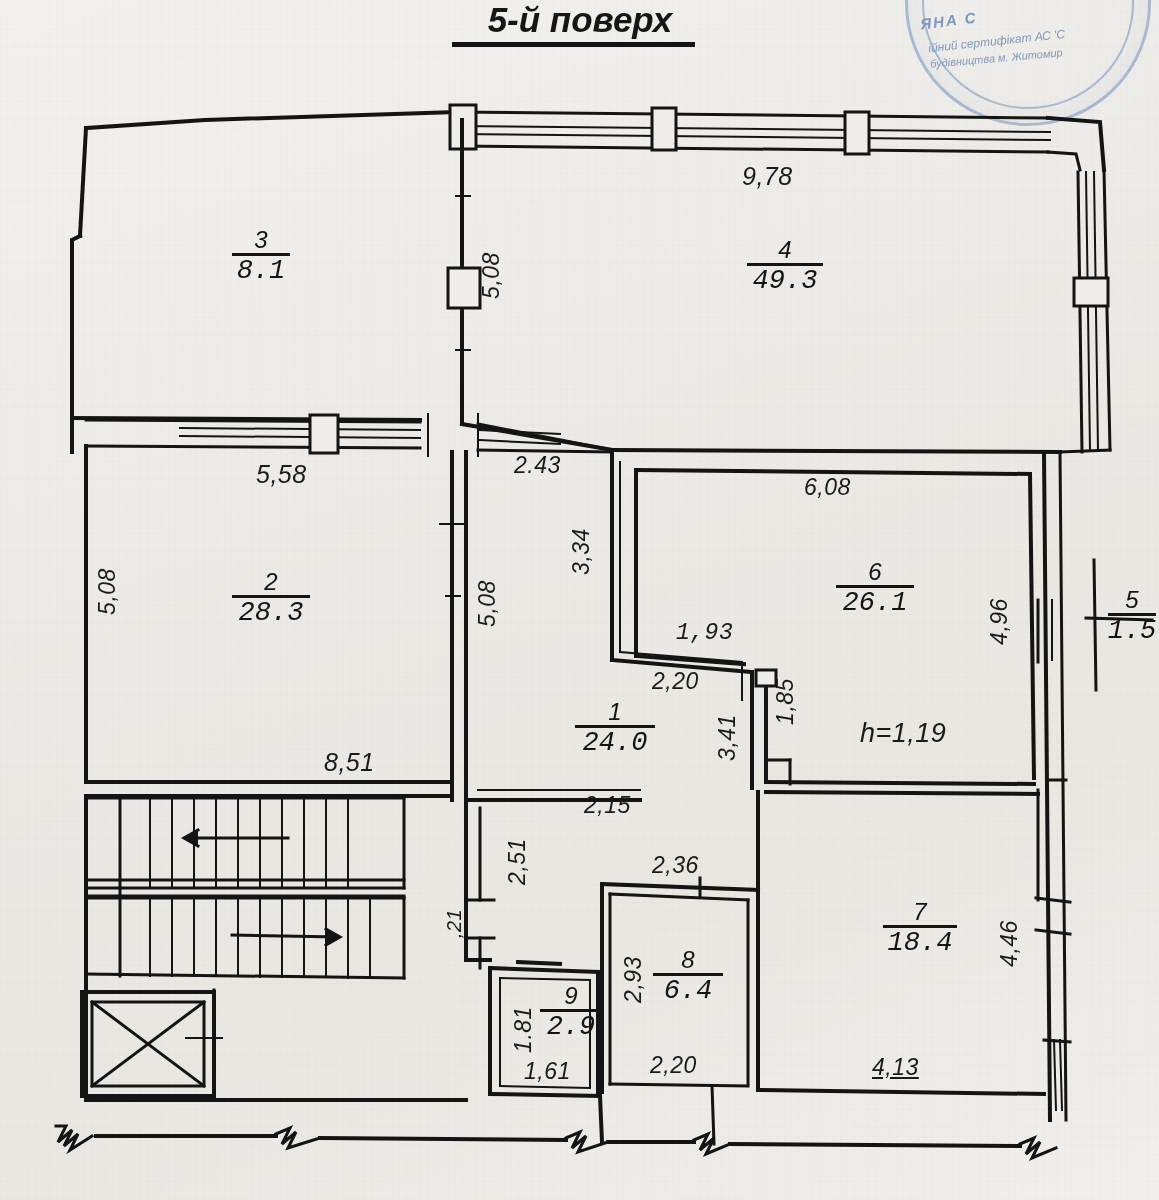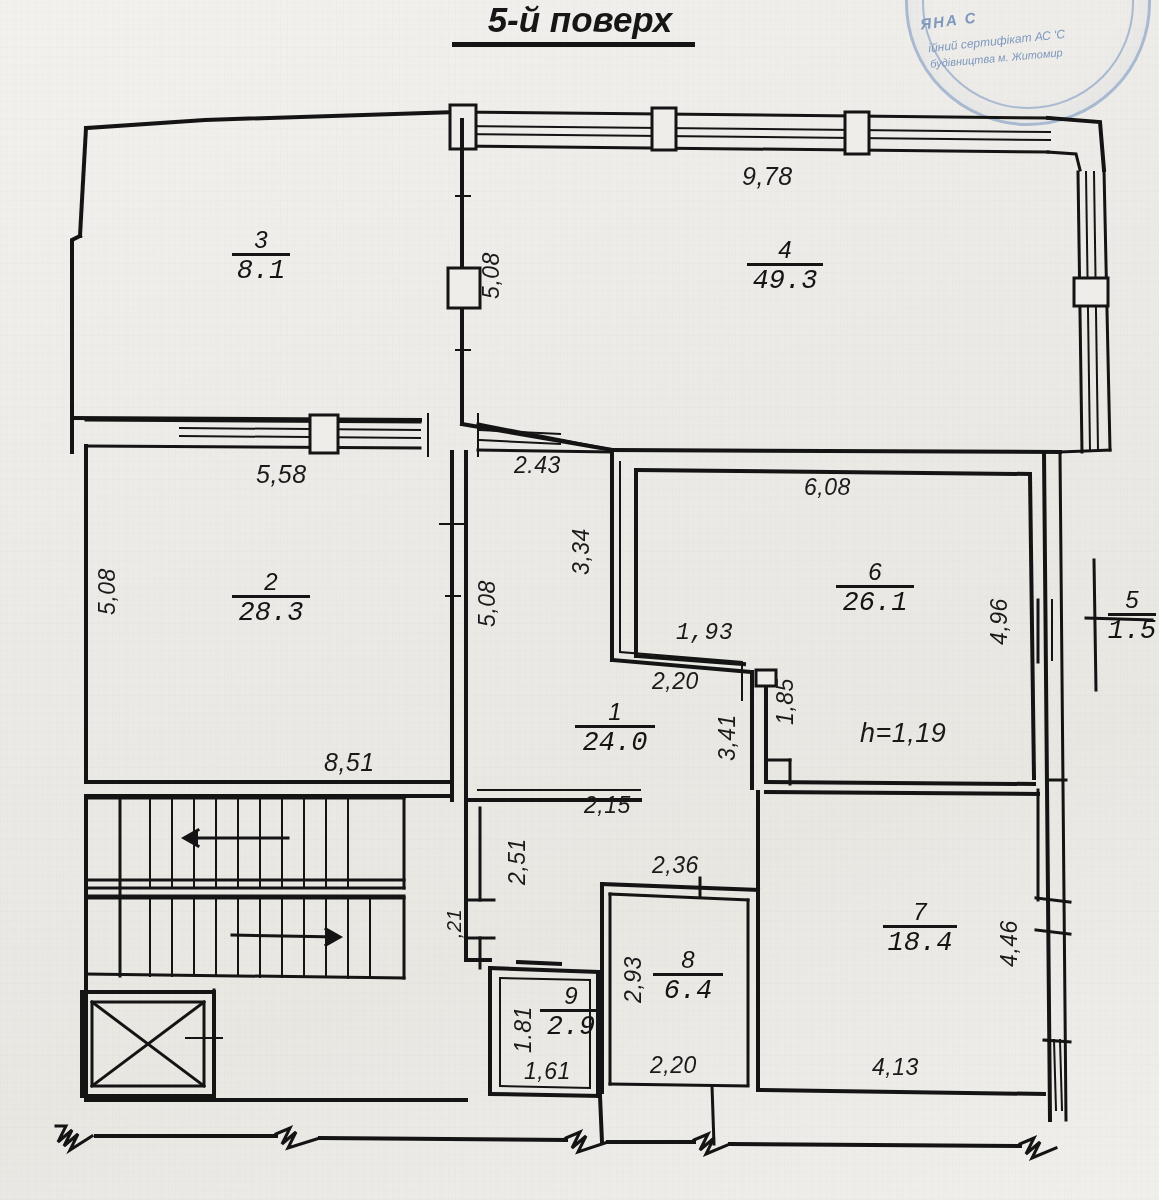--- a/index.html
+++ b/index.html
@@ -340,15 +340,15 @@
 <div class="lbl big" style="left:324px;top:728px;margin-top:20px;">8,51</div>
 <div class="lbl" style="left:548px;top:792px;margin-left:36px;">2,15</div>
 <div class="lbl rot rot90" style="left:494px;top:848px;">2,51</div>
 <div class="lbl" style="left:652px;top:852px;">2,36</div>
 <div class="lbl rot rot90" style="left:440px;top:912px;font-size:20px;">,21</div>
 <div class="lbl rot rot90" style="left:610px;top:966px;">2,93</div>
 <div class="lbl rot rot90" style="left:500px;top:1016px;">1.81</div>
 <div class="lbl" style="left:524px;top:1058px;">1,61</div>
 <div class="lbl" style="left:650px;top:1052px;">2,20</div>
 <div class="lbl rot rot90" style="left:986px;top:930px;">4,46</div>
-<div class="lbl" style="left:872px;top:1054px;">4,13</div>
+<div class="lbl" style="left:872px;top:1054px;text-decoration:underline;">4,13</div>
 
 <div class="lbl big" style="left:860px;top:718px;font-size:27px;">h=1,19</div>
 
 </body></html>

